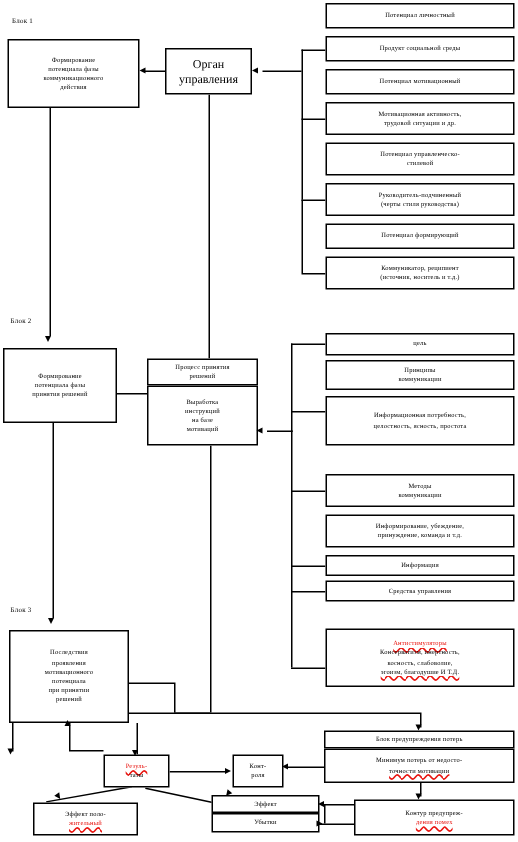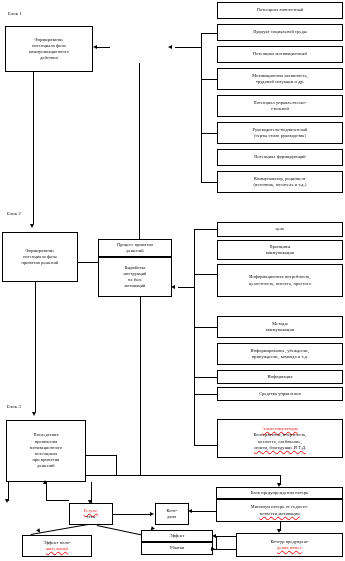--- a/index.html
+++ b/index.html
@@ -126,20 +126,24 @@
     <span class="ln uline-red">эгоизм, благодушие И Т.Д.</span>
   </div>
 
   <div class="box" style="left:5px;top:26px;width:88px;height:46px;">
     <span class="ln">Формирование</span>
     <span class="ln">потенциала фазы</span>
     <span class="ln">коммуникационного</span>
     <span class="ln">действия</span>
   </div>
 
+  <div class="box big" style="left:110px;top:32px;width:58px;height:31px;">
+    <span class="ln">Орган</span>
+    <span class="ln">управления</span>
+  </div>
 
   <div class="box" style="left:2px;top:232px;width:76px;height:50px;">
     <span class="ln">Формирование</span>
     <span class="ln">потенциала фазы</span>
     <span class="ln">принятия решений</span>
   </div>
 
   <div class="box" style="left:98px;top:239px;width:74px;height:18px;">
     <span class="ln">Процесс принятия</span>
     <span class="ln">решений</span>

